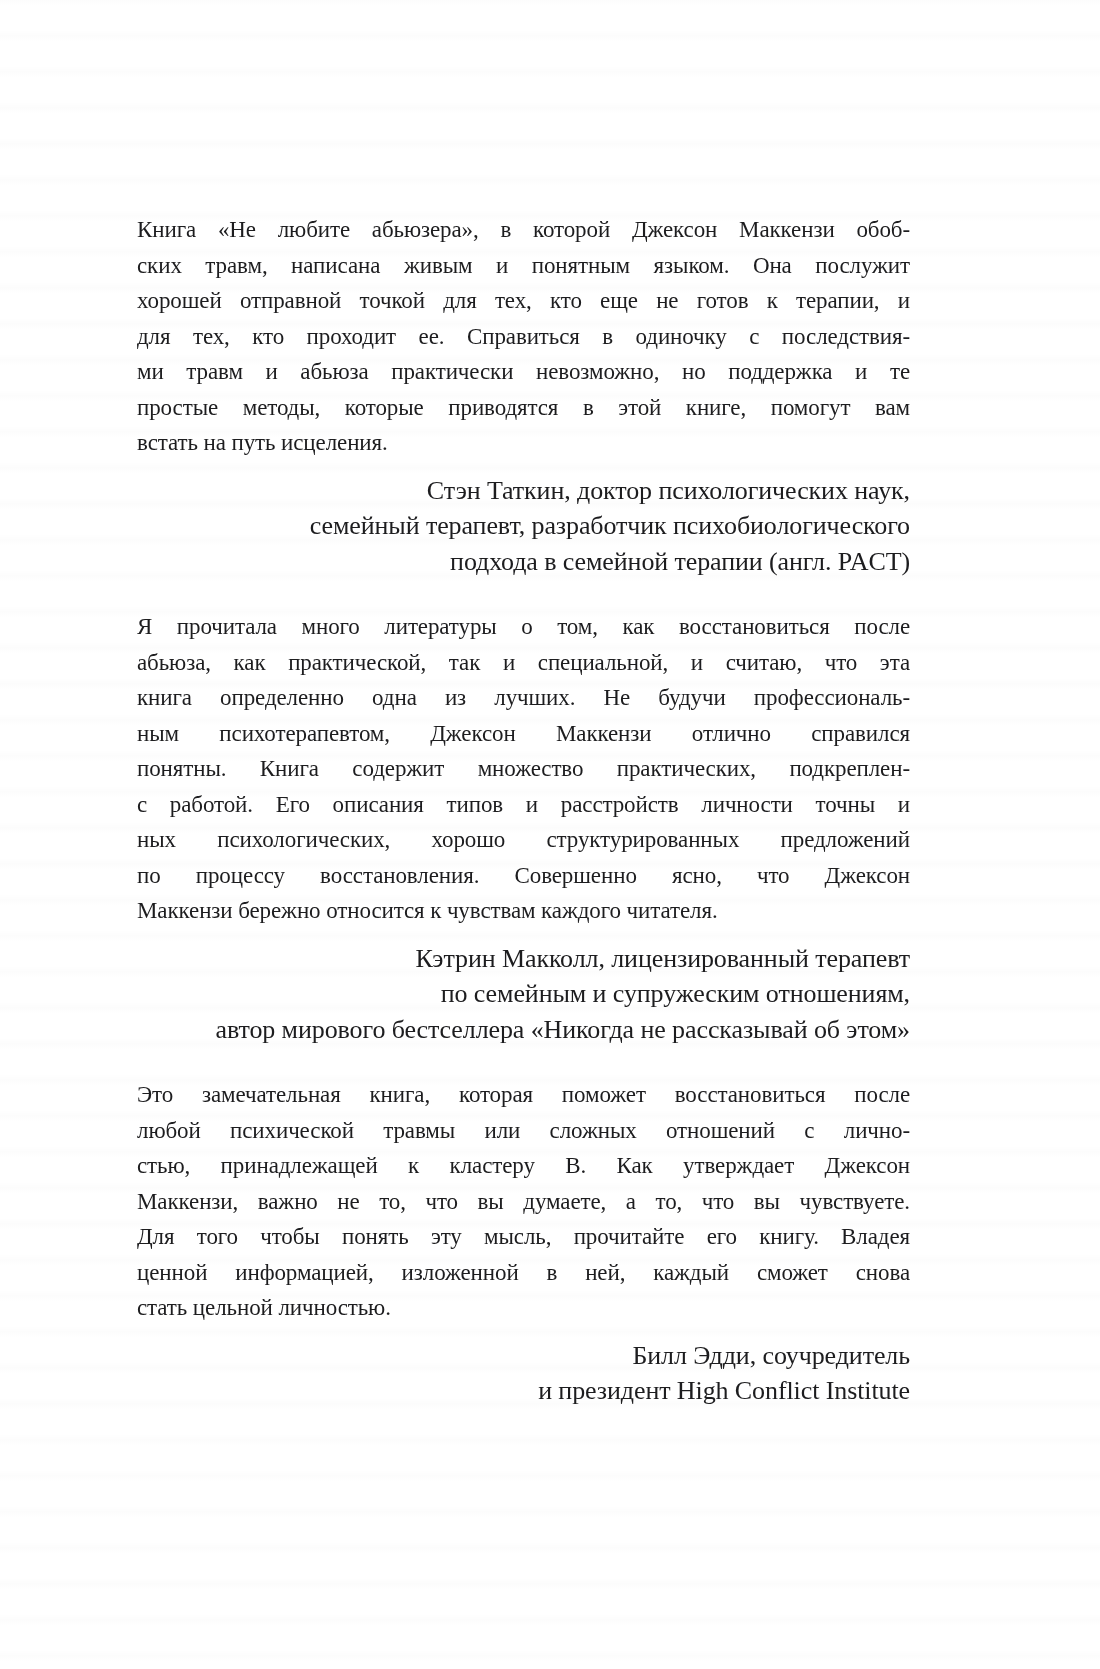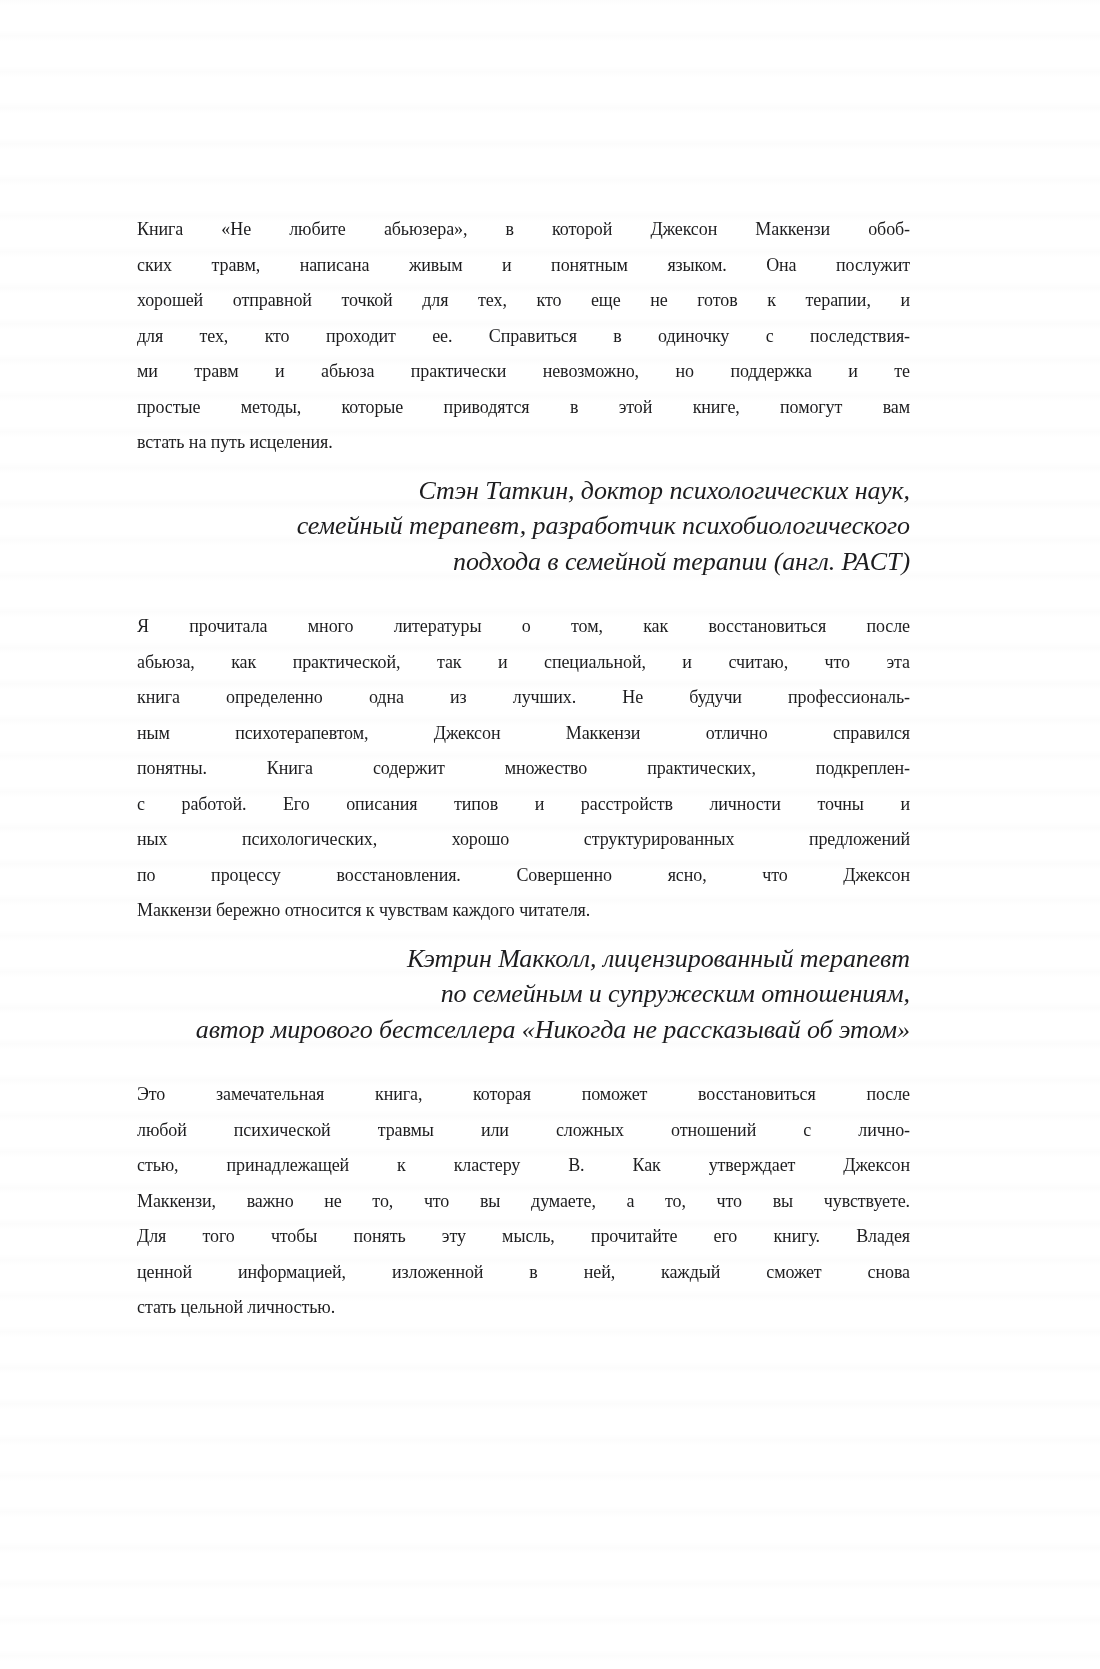--- a/index.html
+++ b/index.html
@@ -19,35 +19,34 @@
       #ffffff;
     overflow: hidden;
   }
   .content {
     position: absolute;
     left: 137px; top: 212px;
     width: 773px;
   }
   .review + .review { margin-top: 30px; }
   .line {
-    font-size: 18px;
+    font-size: 23px;
     line-height: 35.5px;
     text-align: justify;
     text-align-last: justify;
     letter-spacing: -0.1px;
   }
   .line.last {
     text-align: right;
     text-align-last: left;
   }
   .attr { margin-top: 12px; }
   .attr-line {
     font-size: 26px;
     line-height: 35.5px;
-    font-style: italic;
     text-align: right;
     letter-spacing: -0.1px;
   }
 </style>
 </head>
 <body>
 
 <div class="page">
   <div class="content">
 
@@ -90,16 +89,20 @@
     <section class="review">
       <div class="para">
         <div class="line">Это замечательная книга, которая поможет восстановиться после</div>
         <div class="line">любой психической травмы или сложных отношений с лично-</div>
         <div class="line">стью, принадлежащей к кластеру В. Как утверждает Джексон</div>
         <div class="line">Маккензи, важно не то, что вы думаете, а то, что вы чувствуете.</div>
         <div class="line">Для того чтобы понять эту мысль, прочитайте его книгу. Владея</div>
         <div class="line">ценной информацией, изложенной в ней, каждый сможет снова</div>
         <div class="line last">стать цельной личностью.</div>
       </div>
+      <div class="attr">
+        <div class="attr-line">Билл Эдди, соучредитель</div>
+        <div class="attr-line">и президент High Conflict Institute</div>
+      </div>
     </section>
 
   </div>
 </div>
 
 </body></html>

